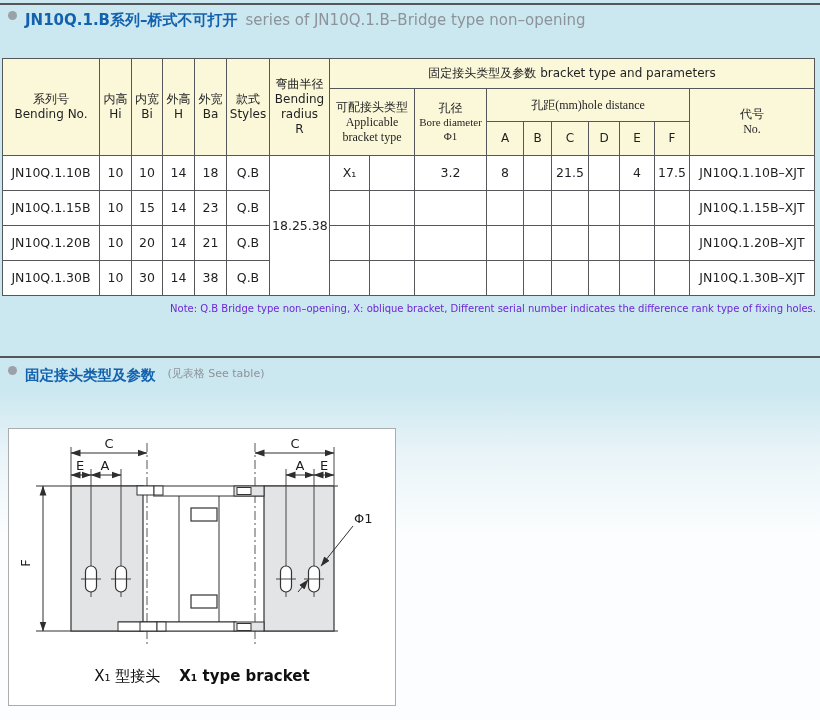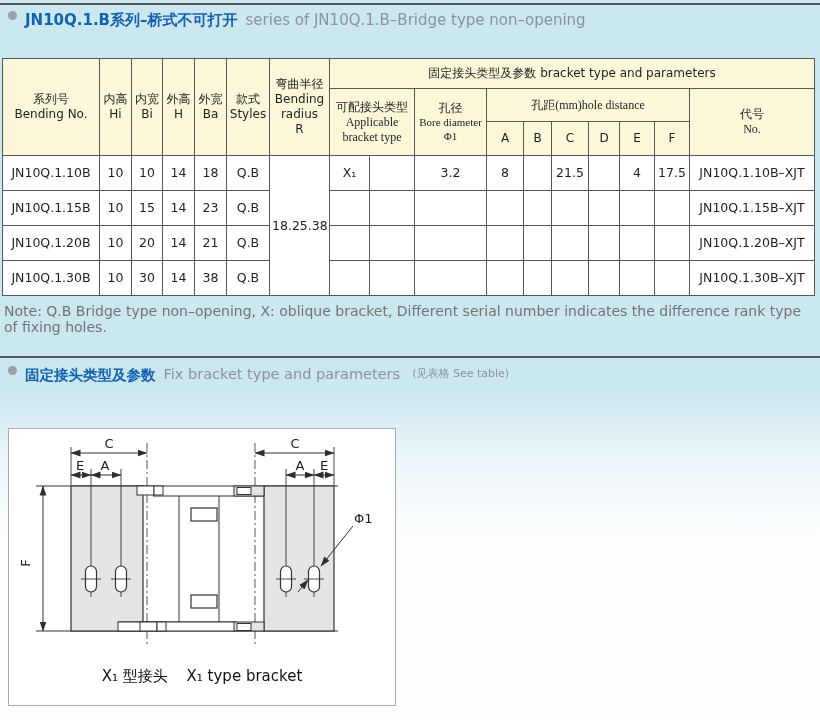--- a/index.html
+++ b/index.html
@@ -32,31 +32,31 @@
   table.spec th{background:#fbf7d9;font-size:12px;}
   table.spec td{background:#ffffff;}
   table.spec .en{white-space:pre-line;}
   table.spec .small{font-size:11px;}
   tr.hr1{height:30px;} tr.hr2{height:33px;font-family:Liberation Serif, serif;} tr.hr3{height:34px;} tr.dr{height:35px;}
   td.tl{text-align:left;padding-left:8px;}
   td.code{text-align:left;padding-left:5px;}
 
   .notes{position:absolute;left:4px;top:303px;width:812px;}
   .notes .cn{font-size:13px;color:#1c1c1e;margin-bottom:5px;}
-  .notes .en{font-size:14px;color:#737373;}
+  .notes .en{font-size:10px;color:#6d28d9;text-align:right;}
 
   .panel{
     position:absolute;left:8px;top:428px;width:388px;height:278px;
     background:#ffffff;border:1px solid #a9adb0;box-sizing:border-box;
   }
   .panel svg{display:block;}
   .caption{
     text-align:center;font-size:15px;color:#101010;margin-top:0px;white-space:nowrap;
   }
-  .caption .en{margin-left:14px;}
+  .caption .en{margin-left:14px;font-weight:bold;}
 
   .dg-t{font-size:13px;fill:#1b1b1b;font-family:"DejaVu Sans","Liberation Sans",sans-serif;}
 </style>
 </head>
 <body>
 
 <div class="top-rule"></div>
 
 <div class="sec-title" id="title1">
   <span class="bullet"></span>
@@ -223,21 +223,20 @@
 
 <div class="notes">
   <div class="en">Note: Q.B Bridge type non–opening, X: oblique bracket, Different serial number indicates the difference rank type of fixing holes.</div>
 </div>
 
 <div class="mid-rule"></div>
 
 <div class="sec-title" id="title2">
   <span class="bullet"></span>
   <span class="cn">固定接头类型及参数</span>
-  <span class="en">Fix bracket type and parameters</span>
   <span class="hint">(见表格 See table)</span>
 </div>
 
 <div class="panel">
   <svg width="386" height="238" viewBox="0 0 386 238">
     <defs>
       <marker id="arw" markerWidth="11" markerHeight="9" refX="9.5" refY="4" orient="auto-start-reverse" markerUnits="userSpaceOnUse">
         <path d="M0,0.6 L10,4 L0,7.4 z" fill="#2e2e2e"></path>
       </marker>
     </defs>

